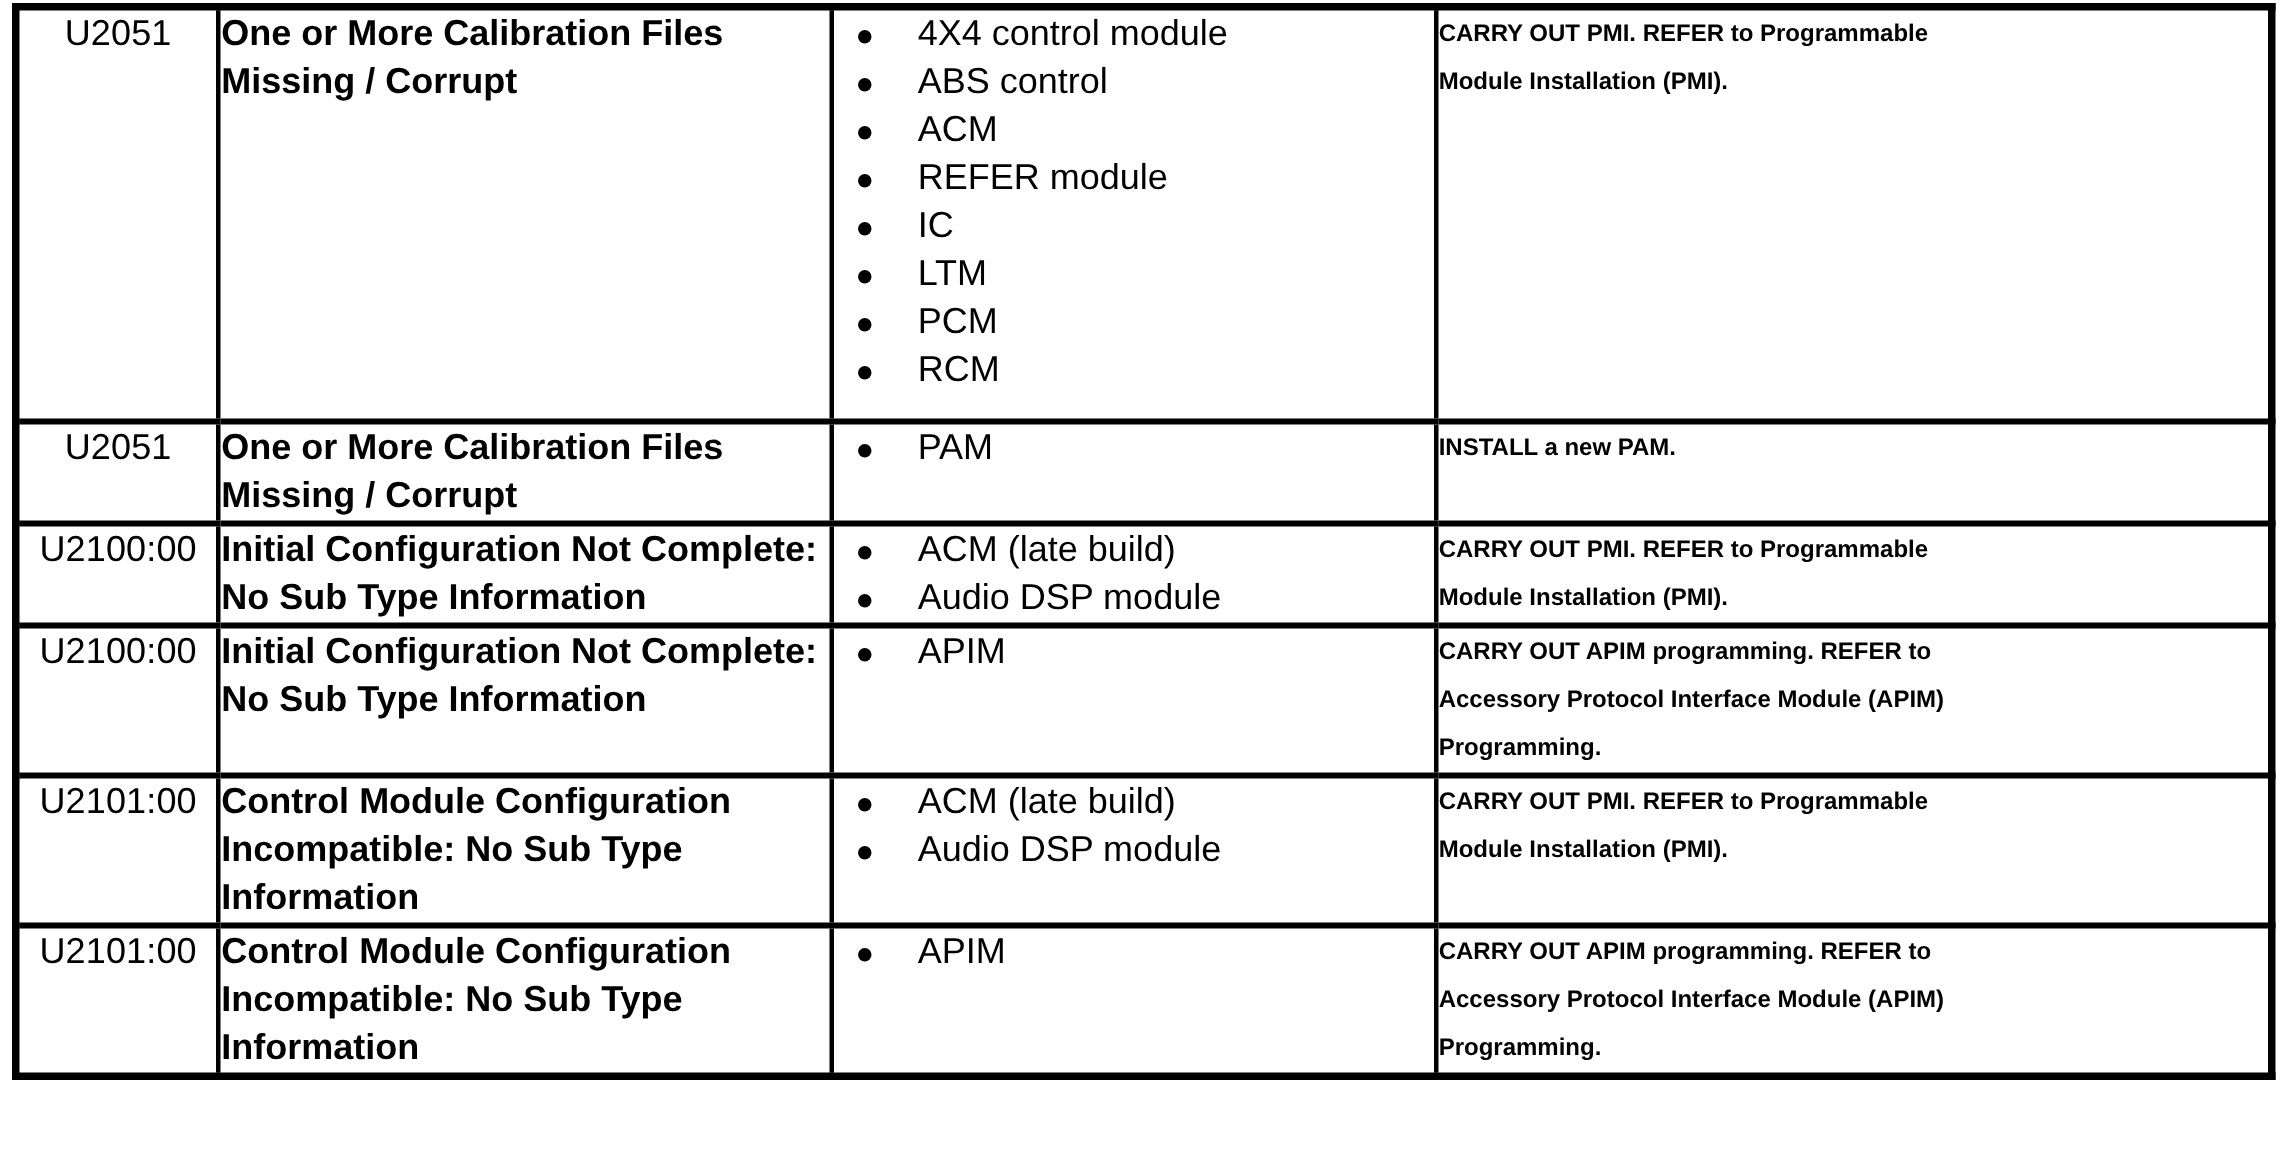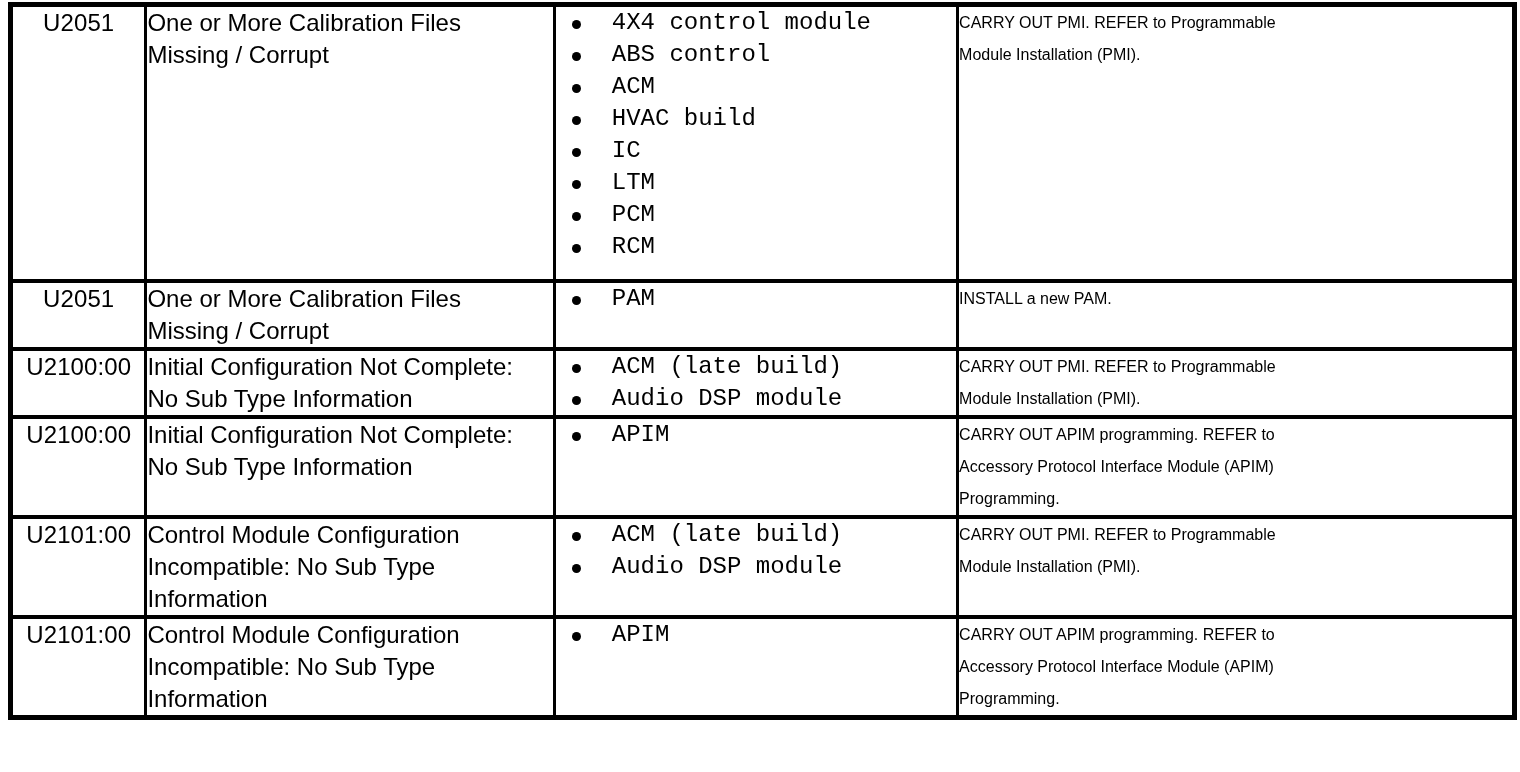--- a/index.html
+++ b/index.html
@@ -93,21 +93,20 @@
     margin: 0;
     padding: 0;
   }
 
   ul.module-list li {
     position: relative;
     font-size: 24px;
     line-height: 32px;
     padding-left: 56px;
     white-space: nowrap;
-    font-family: Liberation Mono, monospace;
   }
 
   ul.module-list li .bullet-dot {
     position: absolute;
     left: 16px;
     top: 13px;
     width: 9px;
     height: 9px;
     background: #000000;
     border-radius: 50%;
@@ -115,21 +114,21 @@
   }
 
   
   .row-tall .cell-code,
   .row-tall .cell-desc,
   .row-tall .cell-action,
   .row-tall .cell-mods {
     height: 276px;
   }
 
-  .nowrap-line { white-space: nowrap; }
+  .nowrap-line { white-space: nowrap; font-weight: bold; }
 </style>
 </head>
 <body>
 
 <div class="page">
   <table class="dtc-table">
     <colgroup>
       <col class="col-code">
       <col class="col-desc">
       <col class="col-mods">
@@ -143,21 +142,21 @@
         </td>
         <td class="cell-desc">
           <div class="nowrap-line">One or More Calibration Files</div>
           <div class="nowrap-line">Missing / Corrupt</div>
         </td>
         <td class="cell-mods">
           <ul class="module-list">
             <li><span class="bullet-dot"></span><span>4X4 control module</span></li>
             <li><span class="bullet-dot"></span><span>ABS control</span></li>
             <li><span class="bullet-dot"></span><span>ACM</span></li>
-            <li><span class="bullet-dot"></span><span>HVAC build</span></li>
+            <li><span class="bullet-dot"></span><span>REFER module</span></li>
             <li><span class="bullet-dot"></span><span>IC</span></li>
             <li><span class="bullet-dot"></span><span>LTM</span></li>
             <li><span class="bullet-dot"></span><span>PCM</span></li>
             <li><span class="bullet-dot"></span><span>RCM</span></li>
           </ul>
         </td>
         <td class="cell-action">
           <div class="nowrap-line">CARRY OUT PMI. REFER to Programmable</div>
           <div class="nowrap-line">Module Installation (PMI).</div>
         </td>

